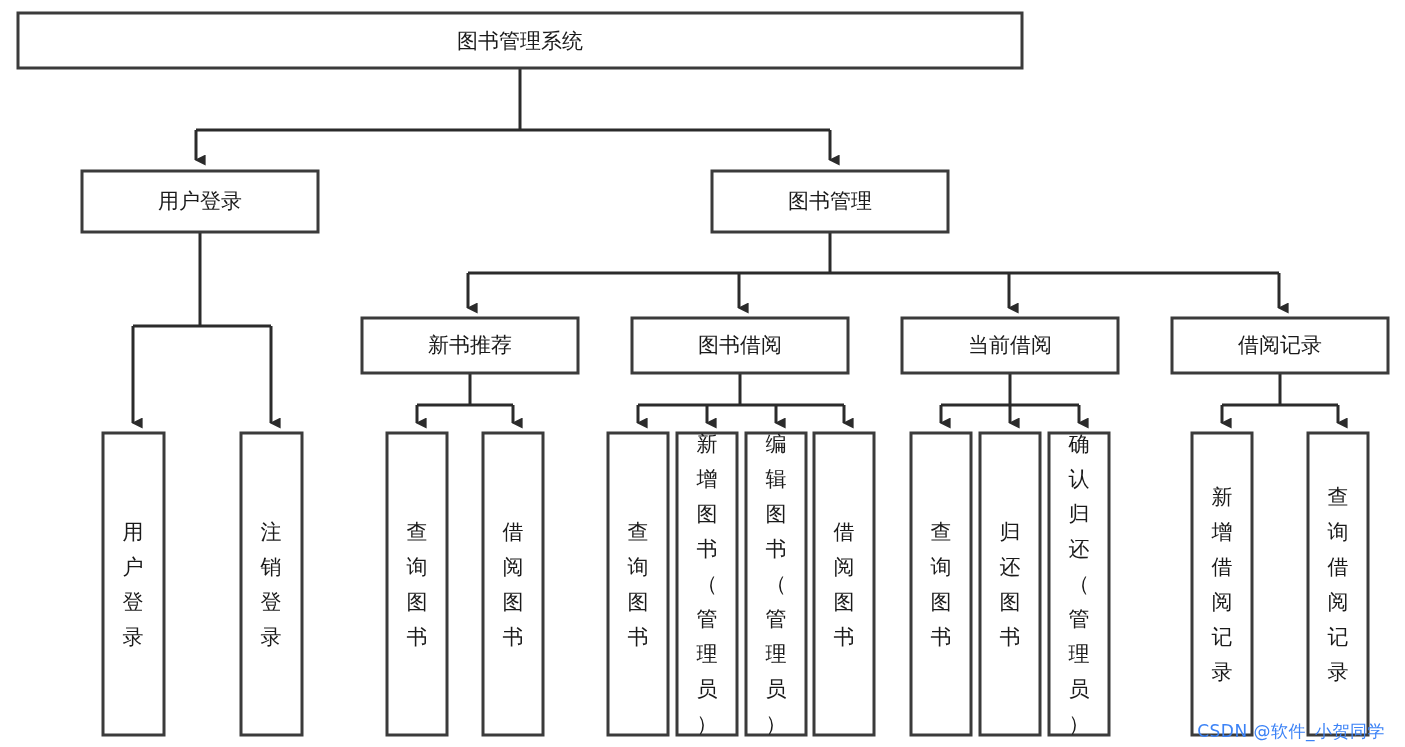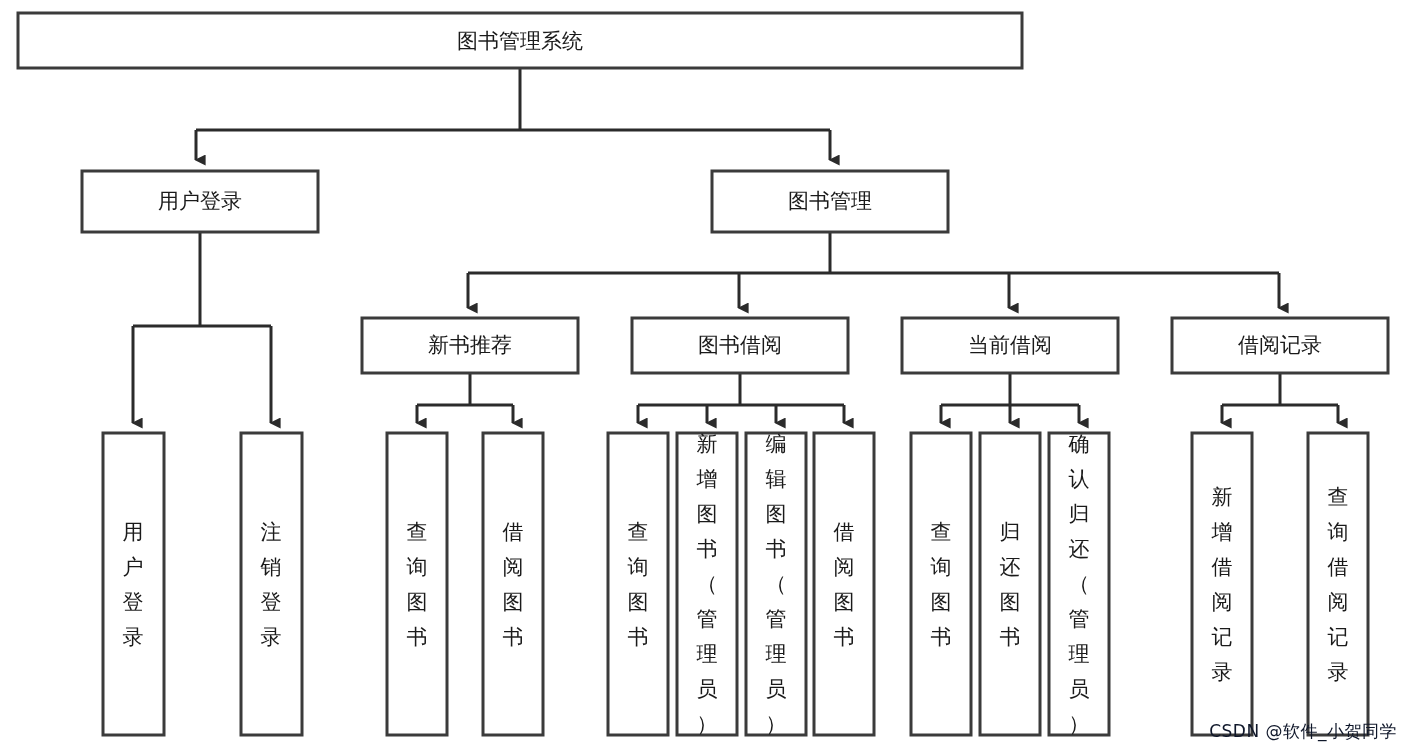--- a/index.html
+++ b/index.html
@@ -41,25 +41,25 @@
     stroke: #2b2b2b;
     stroke-width: 3;
     fill: none;
   }
   .arrow-head {
     fill: #2b2b2b;
     stroke: none;
   }
   .watermark {
     position: absolute;
-    right: 8px;
+    right: 20px;
     bottom: 4px;
     font-family: "DejaVu Sans", "Liberation Sans", sans-serif;
     font-size: 17px;
-    color: #0f172a;
+    color: #3b82f6;
     letter-spacing: 0.5px;
     white-space: nowrap;
     pointer-events: none;
   }
 </style>
 </head>
 <body>
 
 <svg id="diagram" viewBox="0 0 1405 747" xmlns="http://www.w3.org/2000/svg">
   <defs>

